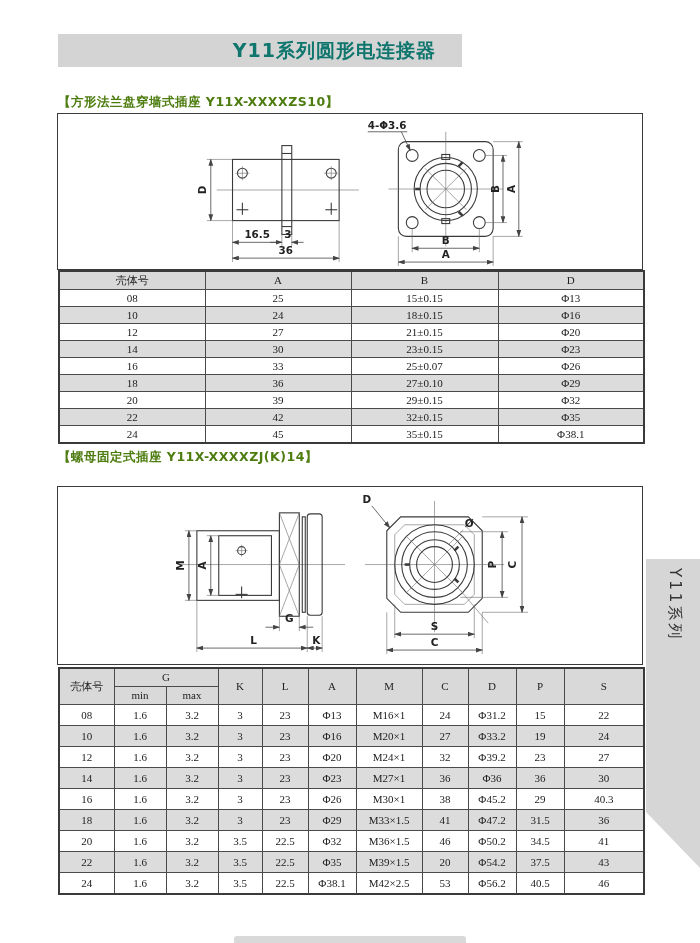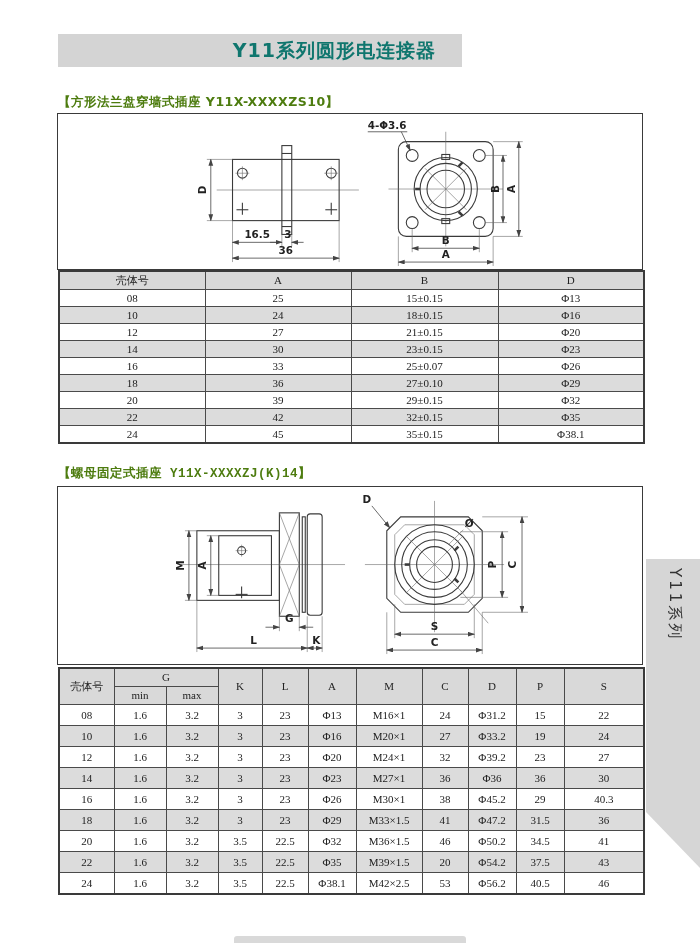--- a/index.html
+++ b/index.html
@@ -13,21 +13,21 @@
     position:absolute;left:58px;top:34px;width:404px;height:33px;
     background:#d4d4d4;box-sizing:border-box;
     text-align:right;padding-right:26px;line-height:33px;
     font-size:19px;font-weight:bold;color:#0f766e;letter-spacing:1px;
   }
   
   .sec-heading{
     position:absolute;left:58px;font-size:12.5px;font-weight:bold;color:#4d7c0f;
     letter-spacing:0.5px;white-space:nowrap;
   }
-  .sec1{top:94px;} .sec2{top:465px;font-family:Liberation Mono, monospace;}
+  .sec1{top:94px;} .sec2{top:449px;}
   
   .draw-box{
     position:absolute;left:57px;width:586px;box-sizing:border-box;
     border:1.5px solid #3a3a3a;background:#fff;
   }
   .draw-box svg{display:block;}
   .box1{top:113px;height:157px;}
   .box2{top:486px;height:179px;}
   
   .ln{stroke:#3a3a3a;stroke-width:1.1;fill:none;}

